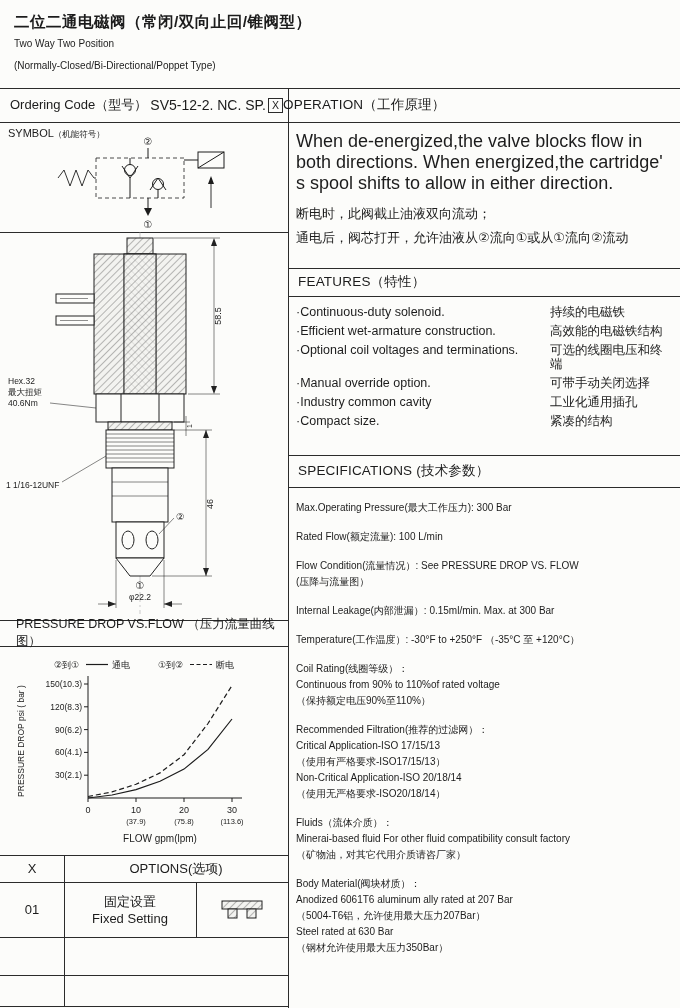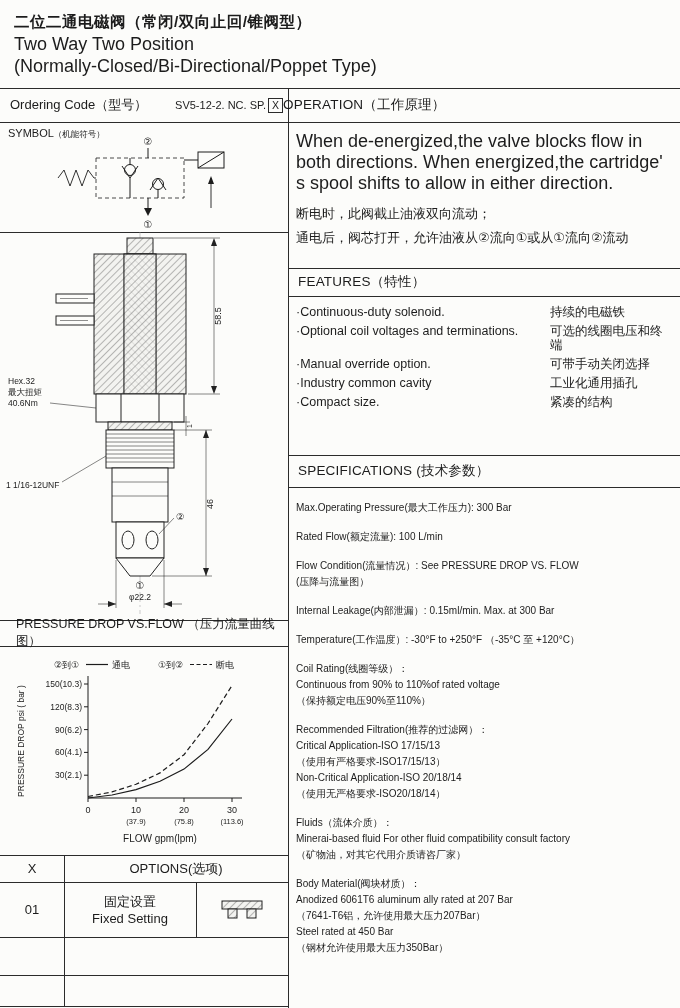--- a/index.html
+++ b/index.html
@@ -4,24 +4,24 @@
 <style>
 *{margin:0;padding:0;box-sizing:border-box}
 html,body{background:#9a9a9a}
 .page{position:relative;width:680px;height:1008px;background:#fcfcfa;color:#1c1c1c;
   font-family:"Liberation Sans","DejaVu Sans",sans-serif;overflow:hidden;margin:0 auto}
 .abs{position:absolute}
 .hline,.vline{position:absolute;background:#2b2b2b}
 .hline{height:1px}
 .vline{width:1px}
 .title-cn{font-size:15.5px;font-weight:bold;letter-spacing:.5px}
-.title-en{font-size:18px;line-height:22px}
+.title-en{font-size:10px;line-height:22px}
 .ordering-row{left:0;top:88px;width:288px;height:34px;display:flex;align-items:center;
   padding:0 5px 0 10px;font-size:13px}
-.ordering-code{margin-left:auto;font-size:11px;white-space:nowrap}
+.ordering-code{margin-left:auto;font-size:14px;white-space:nowrap}
 .xbox{display:inline-block;border:1px solid #2b2b2b;font-size:10.5px;padding:0 3px;margin-left:2px;line-height:13px}
 .sec-title{font-size:13.5px;letter-spacing:.2px}
 .sym-label{left:8px;top:127px;font-size:11px}
 .sym-label .small{font-size:8.5px}
 .op-en{left:296px;top:131px;width:380px;font-size:18px;line-height:21px}
 .op-cn{left:296px;font-size:13px}
 .features-list{left:296px;top:305px;width:376px}
 .feature-row{display:flex;font-size:12.5px;line-height:14px;margin-bottom:5px}
 .f-en{flex:1}
 .f-cn{width:122px}
@@ -269,20 +269,24 @@
   <div class="abs op-cn" style="top:205px">断电时，此阀截止油液双向流动；</div>
   <div class="abs op-cn" style="top:229px">通电后，阀芯打开，允许油液从②流向①或从①流向②流动</div>
 
   <div class="abs sec-title" style="left:298px;top:273px">FEATURES（特性）</div>
   <div class="abs features-list" id="features-list">
       <div class="feature-row">
         <span class="f-en">·Continuous-duty  solenoid.</span>
         <span class="f-cn">持续的电磁铁</span>
       </div>
       <div class="feature-row">
+        <span class="f-en">·Efficient wet-armature construction.</span>
+        <span class="f-cn">高效能的电磁铁结构</span>
+      </div>
+      <div class="feature-row">
         <span class="f-en">·Optional coil voltages and terminations.</span>
         <span class="f-cn">可选的线圈电压和终端</span>
       </div>
       <div class="feature-row">
         <span class="f-en">·Manual override option.</span>
         <span class="f-cn">可带手动关闭选择</span>
       </div>
       <div class="feature-row">
         <span class="f-en">·Industry common cavity</span>
         <span class="f-cn">工业化通用插孔</span>
@@ -324,19 +328,19 @@
         <div>（使用无严格要求-ISO20/18/14）</div>
       </div>
       <div class="spec-group">
         <div>Fluids（流体介质）：</div>
         <div>Minerai-based fluid For other  fluid compatibility consult  factory</div>
         <div>（矿物油，对其它代用介质请咨厂家）</div>
       </div>
       <div class="spec-group">
         <div>Body Material(阀块材质）：</div>
         <div>Anodized 6061T6 aluminum ally rated at 207 Bar</div>
-        <div>（7641-T6铝，允许使用最大压力207Bar）</div>
-        <div>Steel rated at 450 Bar</div>
+        <div>（5004-T6铝，允许使用最大压力207Bar）</div>
+        <div>Steel rated at 630 Bar</div>
         <div>（钢材允许使用最大压力350Bar）</div>
       </div>
     </div>
 
 </div>
 
 </body></html>

